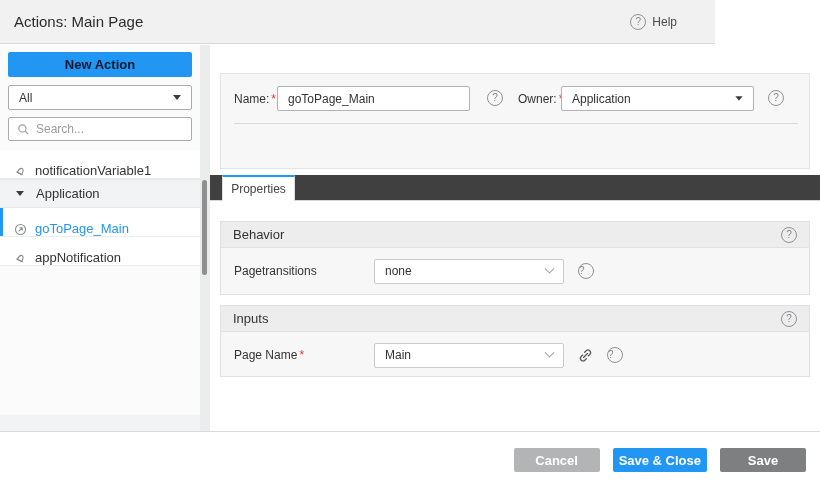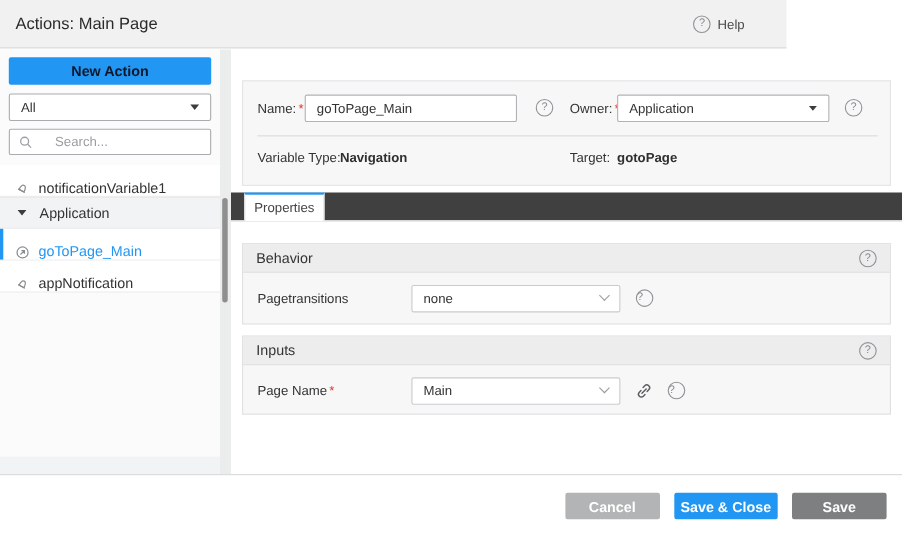--- a/index.html
+++ b/index.html
@@ -45,21 +45,21 @@
   }
   .filter-select .caret { margin-left:auto; }
   .caret {
     width:0; height:0; border-left:4px solid transparent;
     border-right:4px solid transparent; border-top:5px solid #3c3c3c;
     display:inline-block;
   }
   .search-box {
     position:absolute; left:8px; top:72px; width:184px; height:24px;
     background:#fff; border:1px solid #a9acae; border-radius:2px;
-    display:flex; align-items:center; padding:0 8px; gap:20px;
+    display:flex; align-items:center; padding:0 8px; gap:6px;
   }
   .search-box input {
     border:none; outline:none; width:100%; font-size:12px;
     font-family:"Liberation Sans", sans-serif; color:#333; background:transparent;
   }
   .search-box input::placeholder { color:#9a9da0; }
   .tree { position:absolute; left:0; top:105px; width:200px; }
   .tree-group {
     height:29px; background:#f2f3f4; border-top:1px solid #e9eaeb;
     border-bottom:1px solid #e9eaeb; display:flex; align-items:center;
@@ -257,26 +257,20 @@
       </span>
       <div class="select-box" style="left:340px; top:0; width:193px;">
         <span>Application</span>
         <span class="caret"></span>
       </div>
       <span class="qicon abs" style="left:547px; top:4px;">?</span>
     </div>
 
     <div class="form-divider"></div>
 
-    <div class="form-row2">
-      <span class="lbl abs" style="left:13px;">Variable Type:</span>
-      <span class="lbl bold abs" style="left:88px;">Navigation</span>
-      <span class="lbl abs" style="left:297px;">Target:</span>
-      <span class="lbl bold abs" style="left:340px;">gotoPage</span>
-    </div>
   </div>
 
   <div class="tabbar">
     <div class="tab-active">Properties</div>
   </div>
 
   <div class="section section-behavior">
     <div class="section-header">
       <span>Behavior</span>
       <span class="qicon">?</span>

